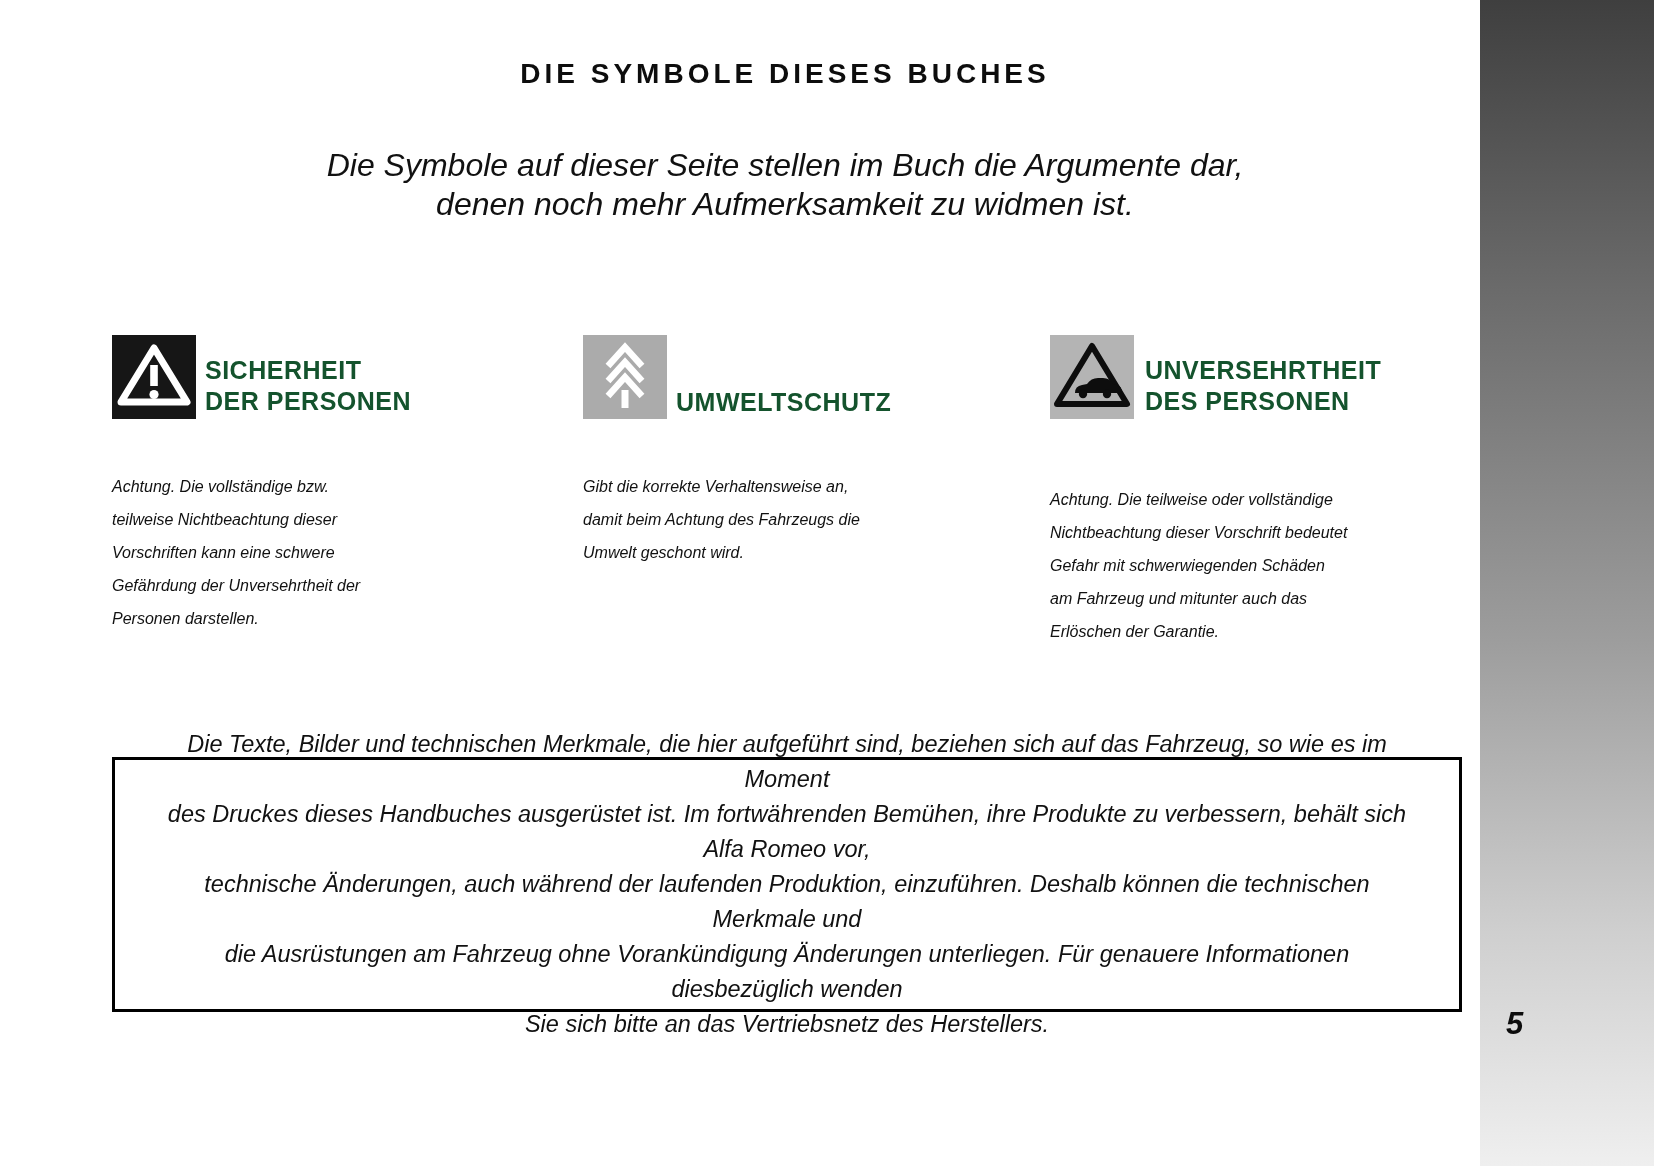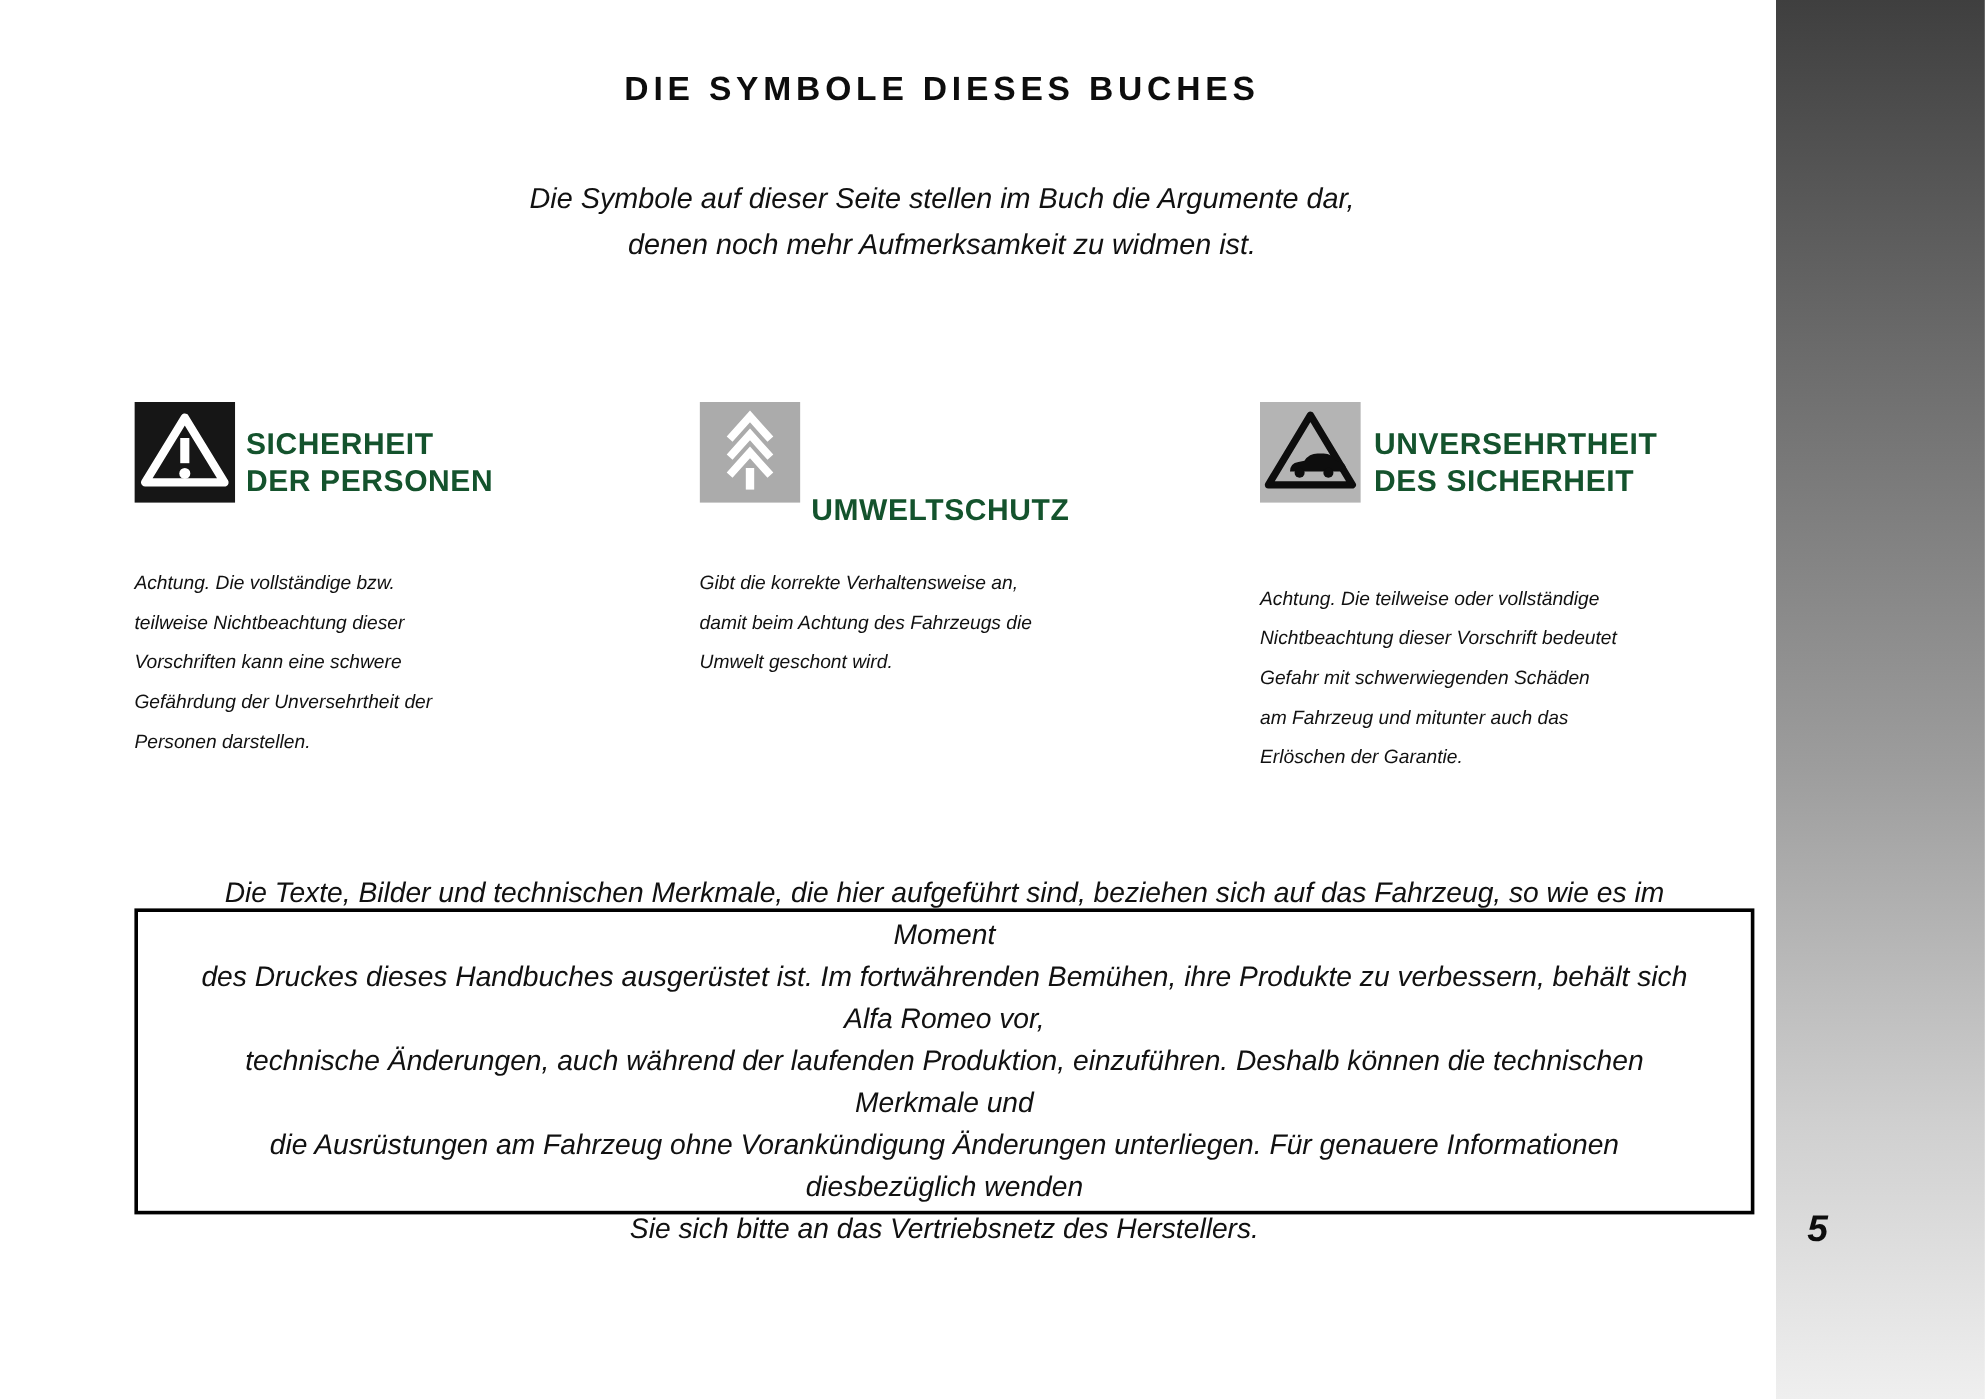--- a/index.html
+++ b/index.html
@@ -19,39 +19,39 @@
     position:absolute; left:1506px; top:1006px;
     font-size:31px; font-weight:bold; font-style:italic; color:#0d0d0d;
   }
   .title {
     position:absolute; left:0; top:58px; width:1570px;
     text-align:center; font-size:28px; font-weight:bold;
     letter-spacing:4px; color:#0d0d0d;
   }
   .subtitle {
     position:absolute; left:0; top:146px; width:1570px;
-    text-align:center; font-style:italic; font-size:24px;
+    text-align:center; font-style:italic; font-size:32px;
     line-height:39px; white-space:pre-line;
   }
   .icon {
     position:absolute; width:84px; height:84px; display:block;
   }
   .icon svg { display:block; width:100%; height:100%; }
   .sym-label {
     position:absolute; font-weight:bold; font-size:25px;
     line-height:31px; white-space:pre-line; letter-spacing:0.5px; color:#14532d;
   }
   .desc {
     position:absolute; font-style:italic; font-size:16px;
     line-height:33px; white-space:pre-line;
   }
   #icon-1 { left:112px; top:335px; }
   #label-1 { left:205px; top:355px; }
   #icon-2 { left:583px; top:335px; }
-  #label-2 { left:676px; top:410px; }
+  #label-2 { left:676px; top:387px; }
   #icon-3 { left:1050px; top:335px; }
   #label-3 { left:1145px; top:355px; }
   #desc-1 { left:112px; top:470px; }
   #desc-2 { left:583px; top:470px; }
   #desc-3 { left:1050px; top:483px; }
   .notice-box {
     position:absolute; left:112px; top:757px;
     width:1350px; height:255px;
     border:3px solid #000;
     display:flex; align-items:center; justify-content:center;
@@ -111,21 +111,21 @@
       <rect width="84" height="84" fill="#b4b4b4"></rect>
       <path d="M42 11 L77 69 H7 Z" fill="#b4b4b4" stroke="#0d0d0d" stroke-width="6" stroke-linejoin="round"></path>
       <g fill="#0d0d0d">
         <path d="M25 58 q0 -7 7 -8 l5 -1 q4 -6 11 -6 h5 q7 0 10 6 l4 1 q5 1 5 8 z"></path>
         <circle cx="33" cy="59" r="4.2"></circle>
         <circle cx="57" cy="59" r="4.2"></circle>
       </g>
     </svg>
   </span>
   <div class="sym-label" id="label-3">UNVERSEHRTHEIT
-DES SICHERHEIT</div>
+DES PERSONEN</div>
   <p class="desc" id="desc-3">Achtung. Die teilweise oder vollständige
 Nichtbeachtung dieser Vorschrift bedeutet
 Gefahr mit schwerwiegenden Schäden
 am Fahrzeug und mitunter auch das
 Erlöschen der Garantie.</p>
 
   <div class="notice-box">
     <p class="notice-text">Die Texte, Bilder und technischen Merkmale, die hier aufgeführt sind, beziehen sich auf das Fahrzeug, so wie es im Moment
 des Druckes dieses Handbuches ausgerüstet ist. Im fortwährenden Bemühen, ihre Produkte zu verbessern, behält sich Alfa Romeo vor,
 technische Änderungen, auch während der laufenden Produktion, einzuführen. Deshalb können die technischen Merkmale und

